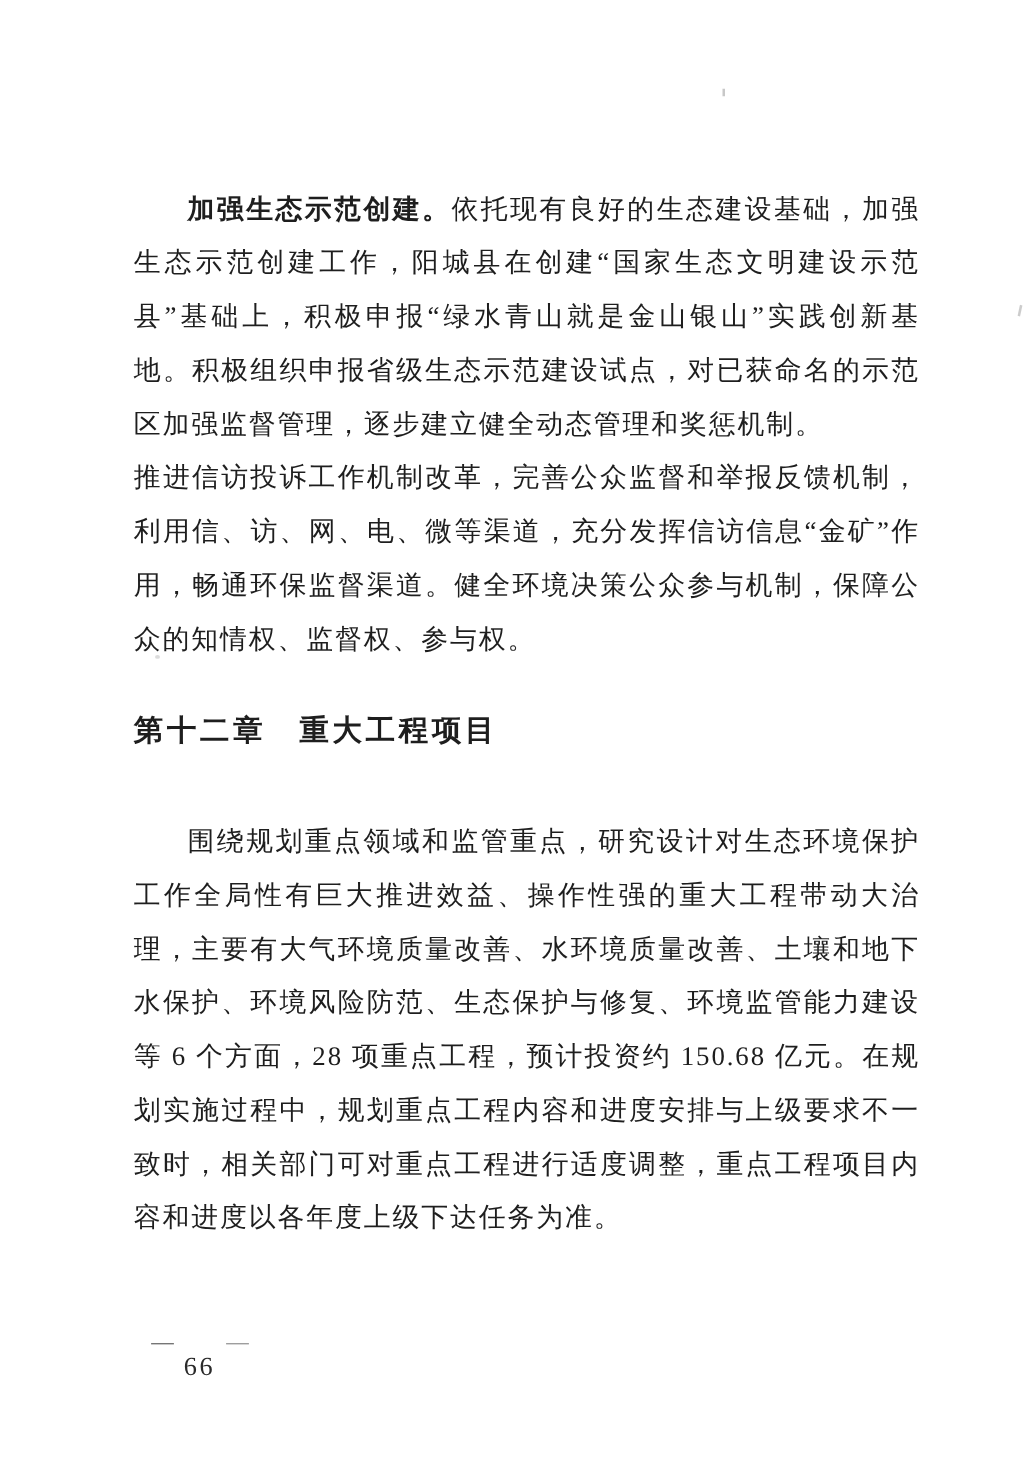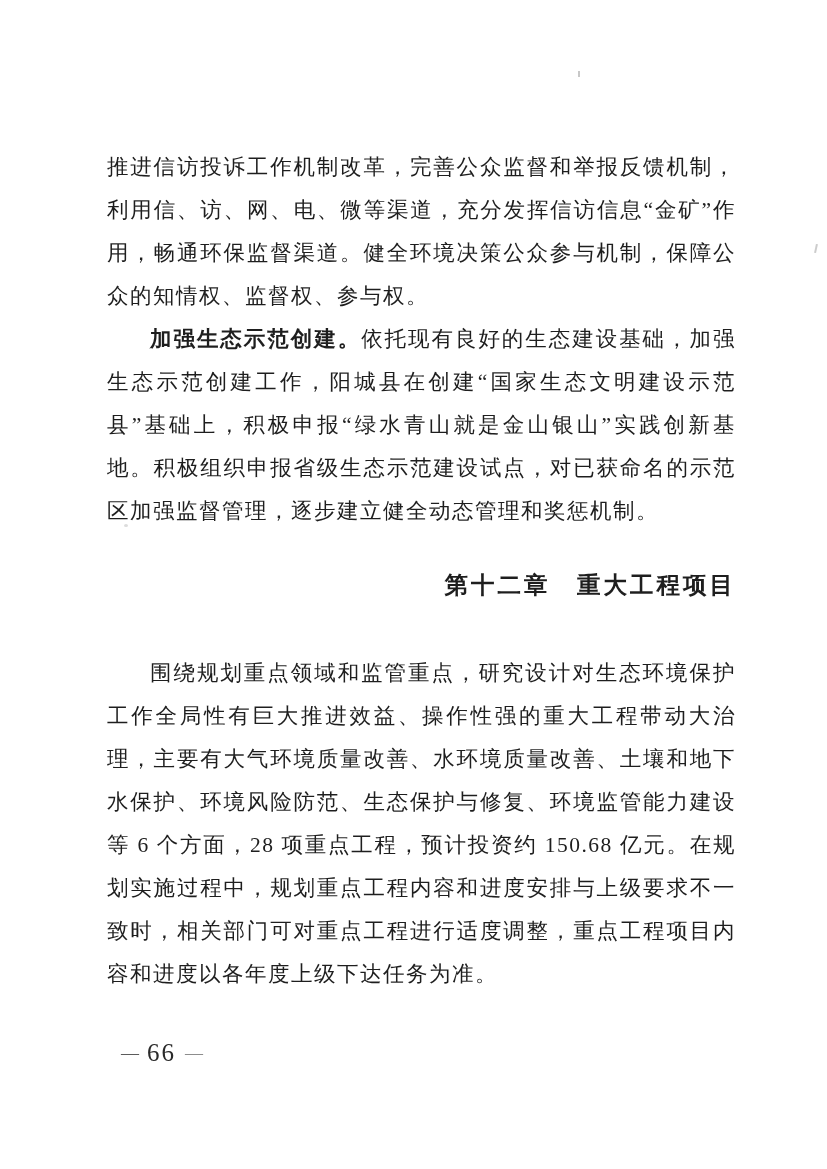--- a/index.html
+++ b/index.html
@@ -33,21 +33,21 @@
   }
   .para.indent {
     text-indent: 2em;
   }
   .para b {
     font-weight: bold;
   }
   .chapter-title {
     font-size: 23.5px;
     font-weight: bold;
-    text-align: right;
+    text-align: left;
     letter-spacing: 3px;
     line-height: 30px;
     margin: 37px 0 52px 0;
   }
   .footer {
     position: absolute;
     left: 121px;
     top: 1038px;
     display: flex;
     align-items: center;
@@ -58,41 +58,42 @@
   }
   .footer .dash {
     font-size: 18px;
     color: #555;
     letter-spacing: -1px;
   }
   .footer .dash.right {
     color: #888;
   }
   .footer .page-number {
-    font-size: 25px;
+    font-size: 21px;
     letter-spacing: 2px;
+    margin-top: 40px;
   }
   .artifact {
     position: absolute;
     background: #9a9a9a;
   }
   .artifact.a1 { left: 578px; top: 71px;  width: 2px; height: 6px; opacity: 0.55; }
   .artifact.a2 { left: 815px; top: 244px; width: 2px; height: 9px; opacity: 0.5; transform: rotate(12deg); }
   .artifact.a3 { left: 124px; top: 524px; width: 4px; height: 3px; opacity: 0.35; border-radius: 50%; }
 </style>
 </head>
 <body>
 
 <div class="page">
 
   <div class="body-text">
 
+    <p class="para indent"><b>加强生态示范创建。</b><span>依托现有良好的生态建设基础，加强生态示范创建工作，阳城县在创建“国家生态文明建设示范县”基础上，积极申报“绿水青山就是金山银山”实践创新基地。积极组织申报省级生态示范建设试点，对已获命名的示范区加强监督管理，逐步建立健全动态管理和奖惩机制。</span></p>
+
     <p class="para">推进信访投诉工作机制改革，完善公众监督和举报反馈机制，利用信、访、网、电、微等渠道，充分发挥信访信息“金矿”作用，畅通环保监督渠道。健全环境决策公众参与机制，保障公众的知情权、监督权、参与权。</p>
-
-    <p class="para indent"><b>加强生态示范创建。</b><span>依托现有良好的生态建设基础，加强生态示范创建工作，阳城县在创建“国家生态文明建设示范县”基础上，积极申报“绿水青山就是金山银山”实践创新基地。积极组织申报省级生态示范建设试点，对已获命名的示范区加强监督管理，逐步建立健全动态管理和奖惩机制。</span></p>
 
     <h1 class="chapter-title">第十二章　重大工程项目</h1>
 
     <p class="para indent">围绕规划重点领域和监管重点，研究设计对生态环境保护工作全局性有巨大推进效益、操作性强的重大工程带动大治理，主要有大气环境质量改善、水环境质量改善、土壤和地下水保护、环境风险防范、生态保护与修复、环境监管能力建设等 6 个方面，28 项重点工程，预计投资约 150.68 亿元。在规划实施过程中，规划重点工程内容和进度安排与上级要求不一致时，相关部门可对重点工程进行适度调整，重点工程项目内容和进度以各年度上级下达任务为准。</p>
 
   </div>
 
   <div class="footer">
     <span class="dash left">—</span>
     <span class="page-number">66</span>

